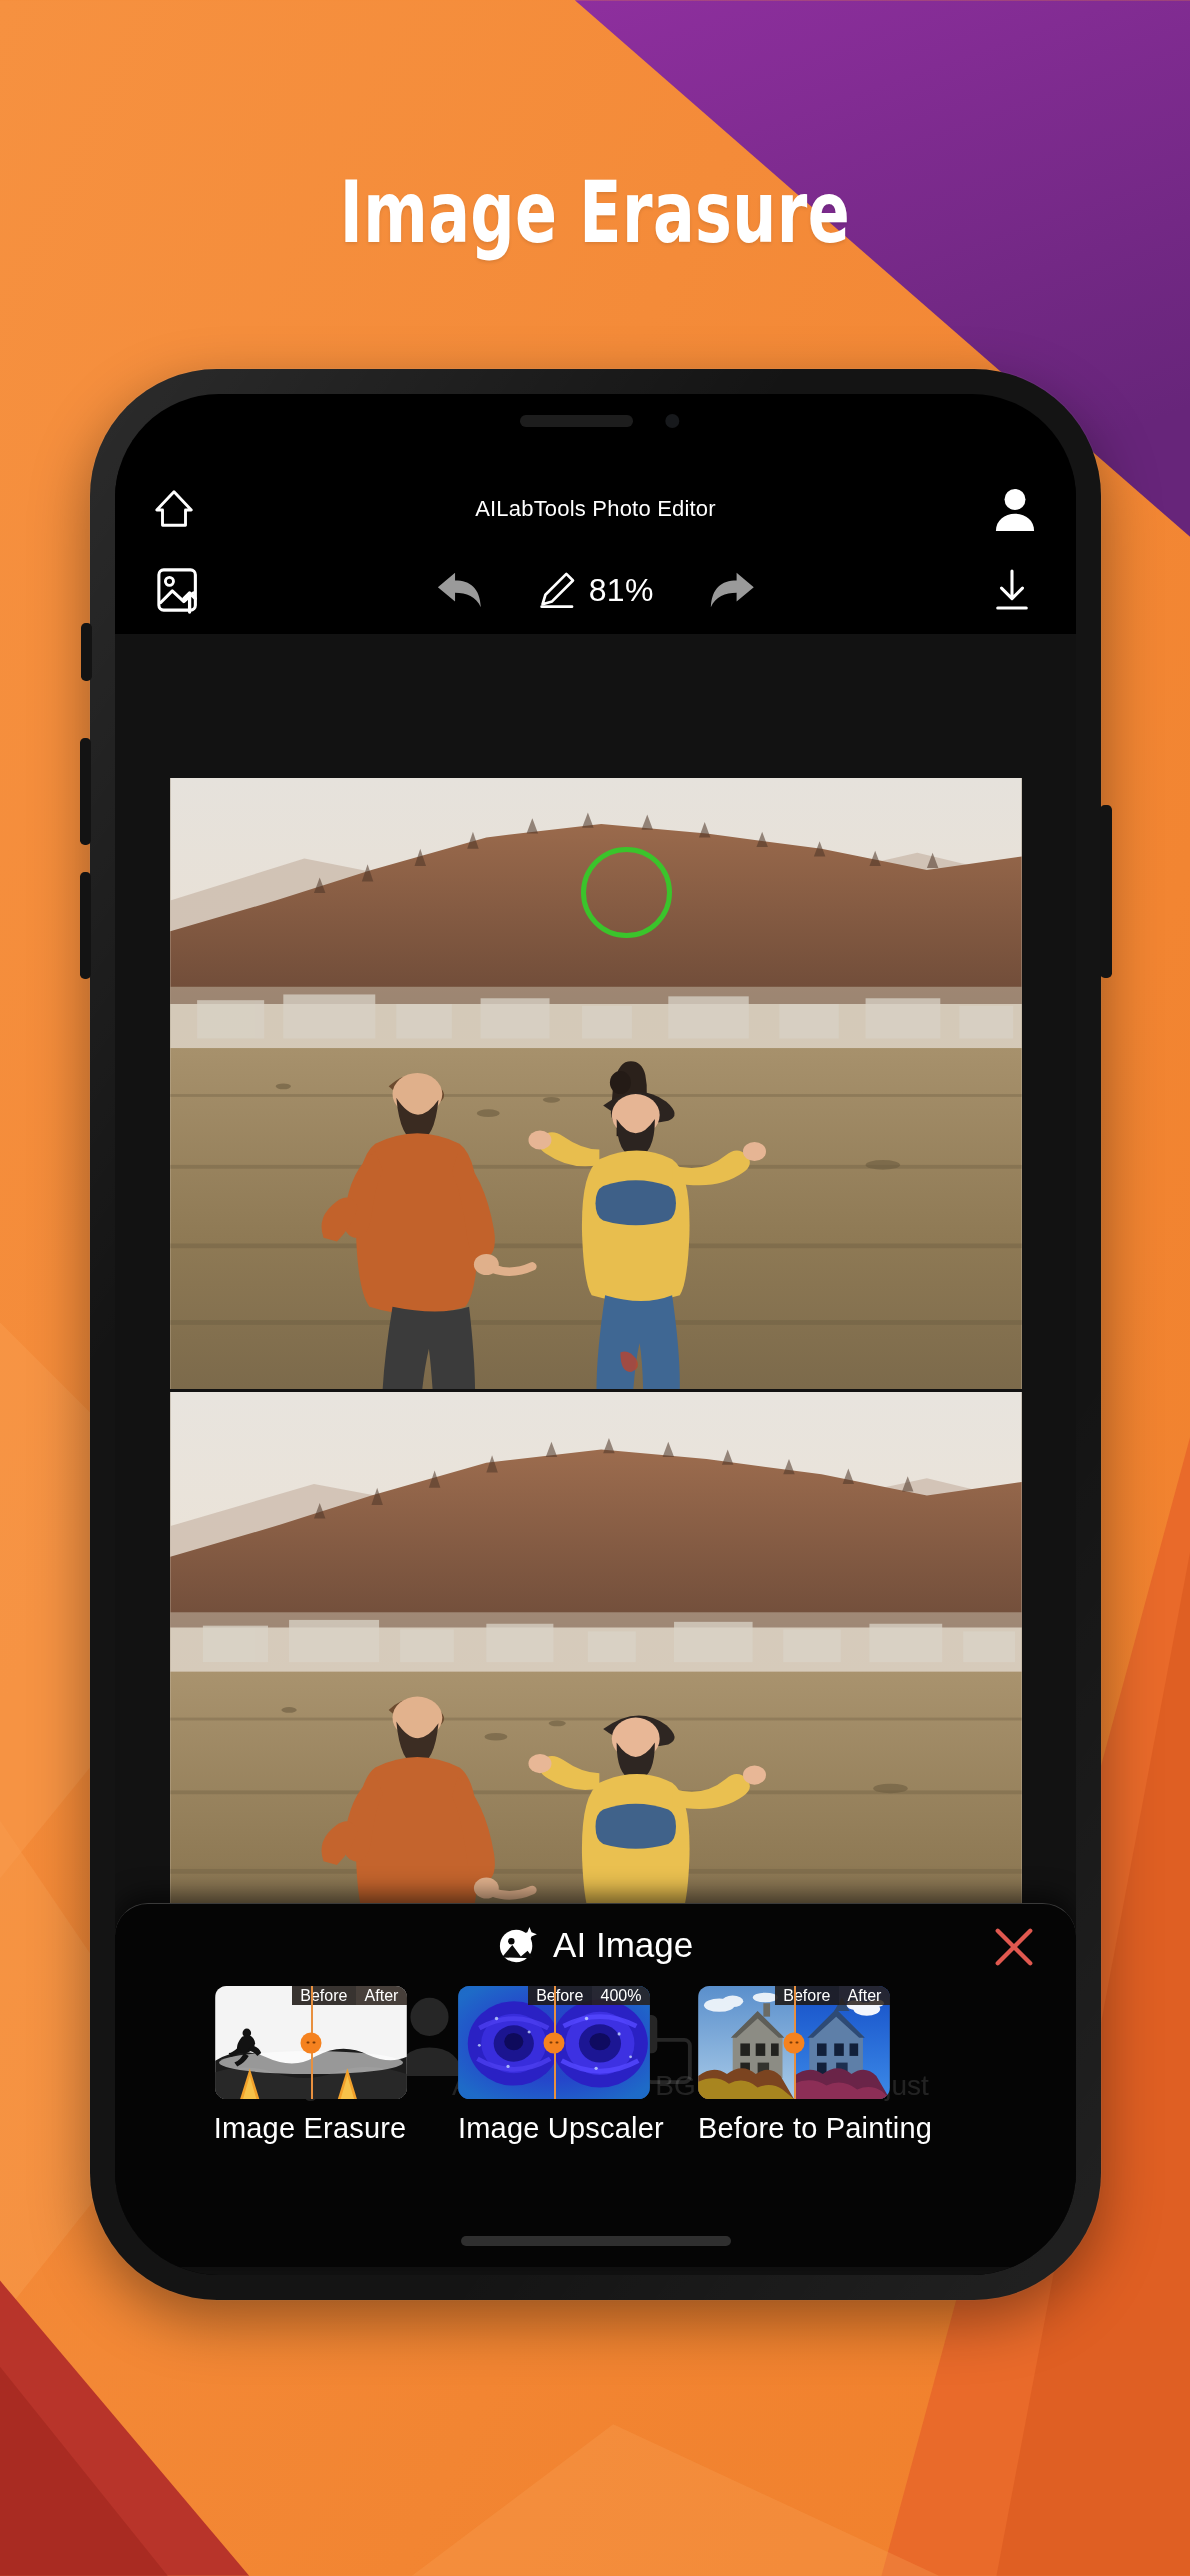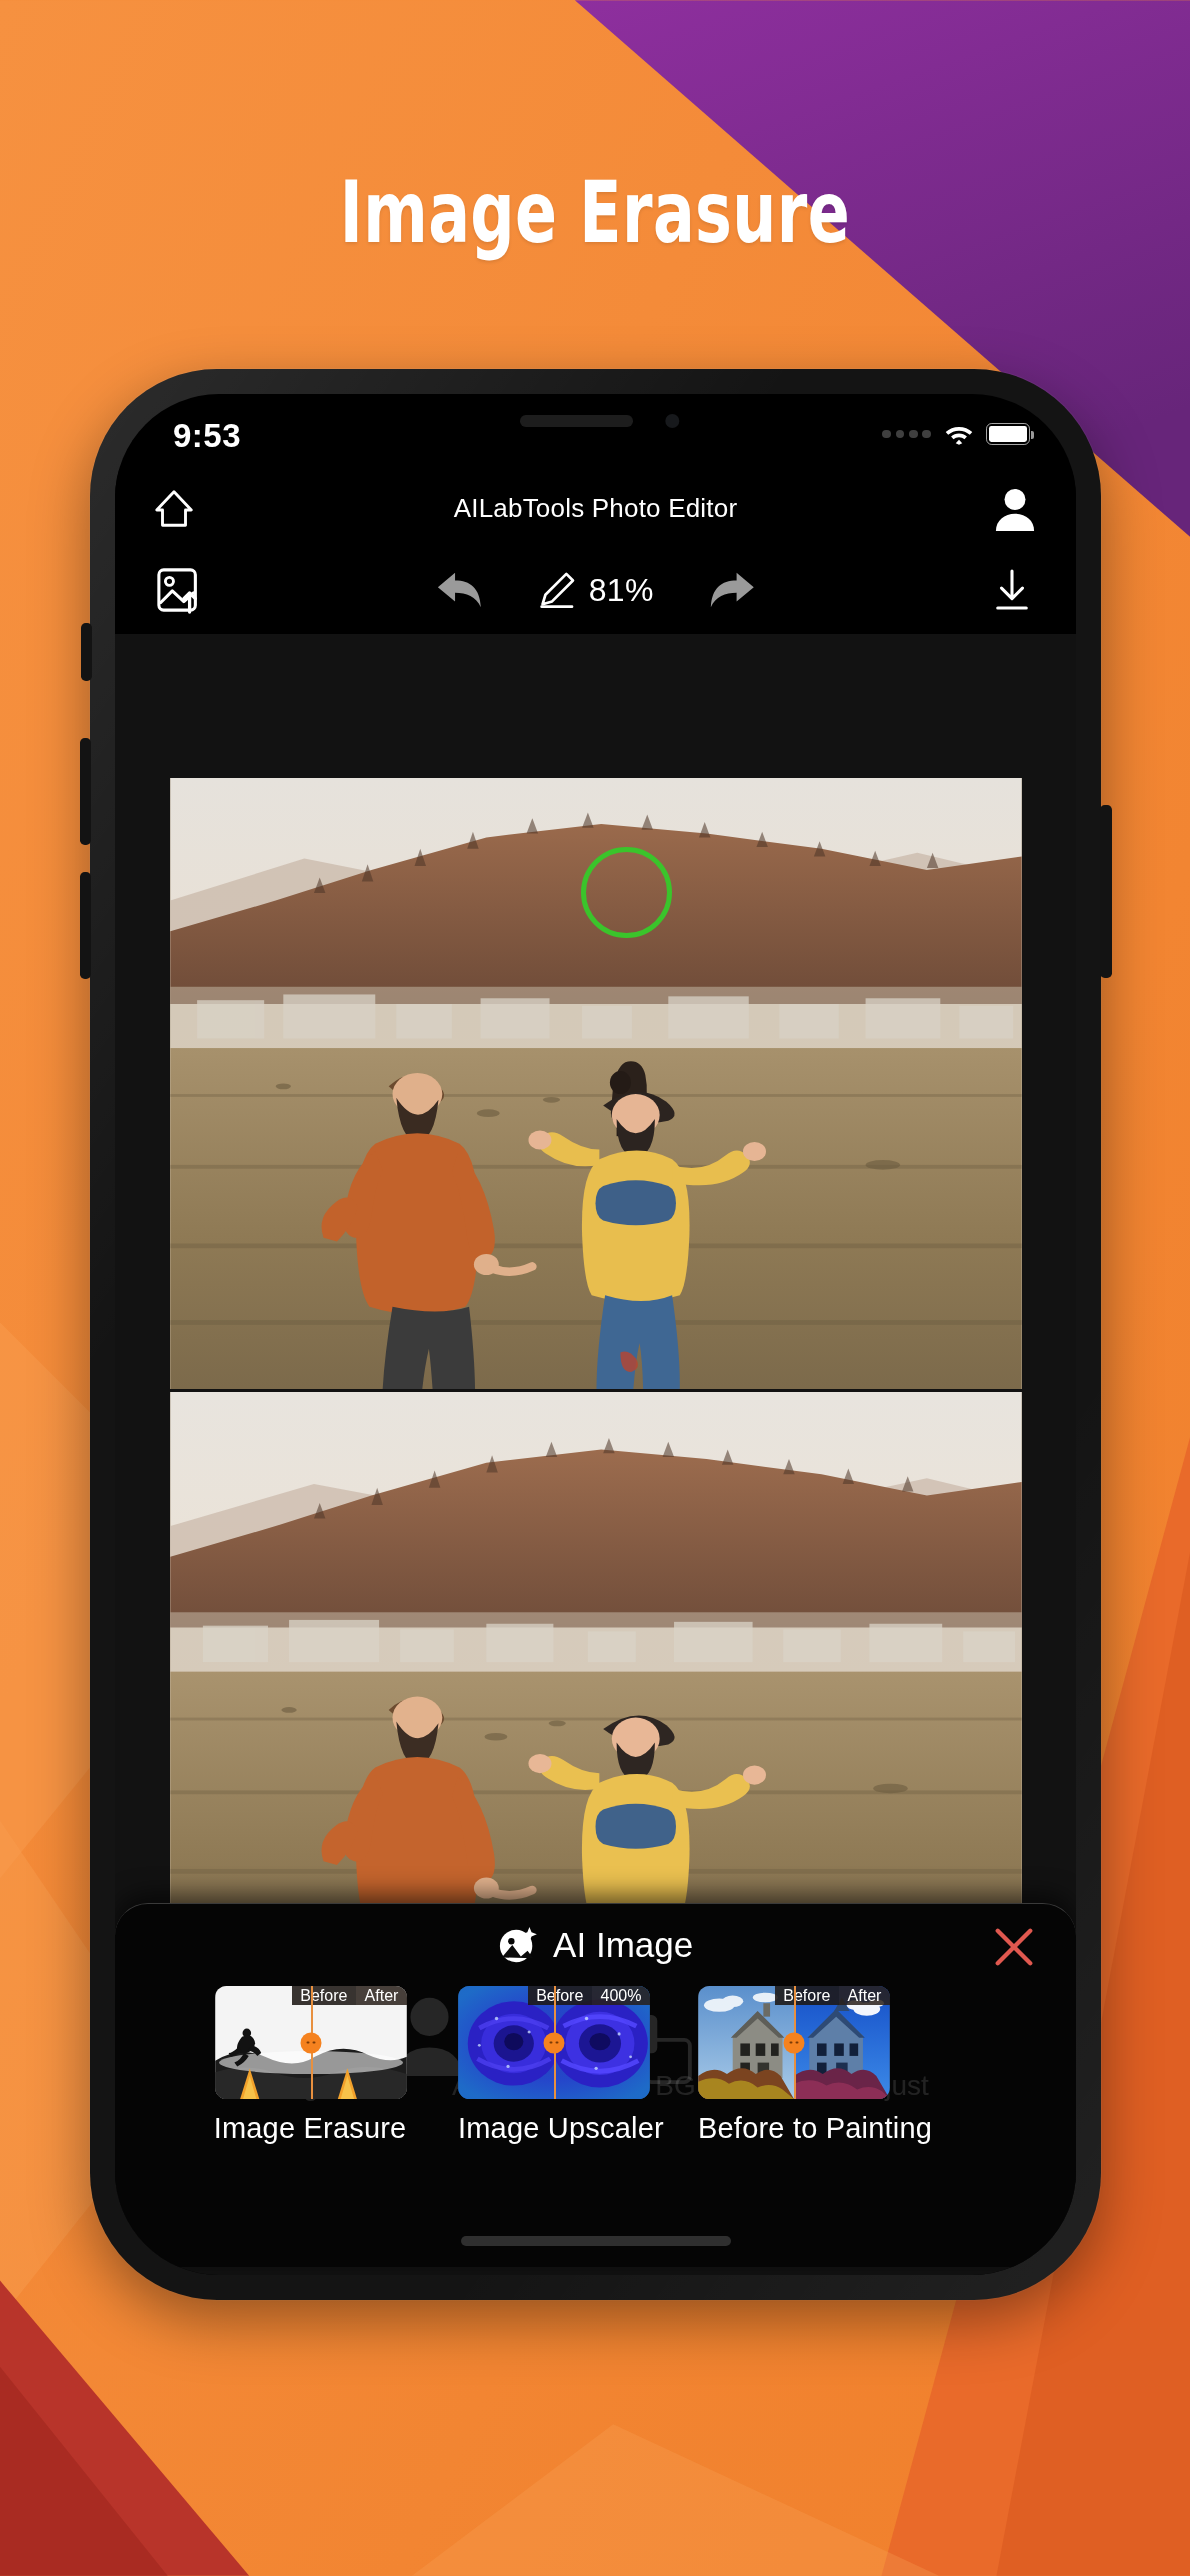--- a/index.html
+++ b/index.html
@@ -101,21 +101,21 @@
   }
 
   
   .navbar {
     position:absolute; top:75px; left:0; width:961px; height:79px;
     display:flex; align-items:center; z-index:30; background:#000;
   }
   .nav-home { position:absolute; left:36px; top:50%; transform:translateY(-50%); width:46px; height:46px; }
   .nav-title {
     position:absolute; left:0; width:961px; text-align:center;
-    font-size:26px; color:#fff; letter-spacing:0.2px;
+    font-size:22px; color:#fff; letter-spacing:0.2px;
   }
   .nav-user { position:absolute; right:40px; top:50%; transform:translateY(-50%); width:42px; height:44px; }
 
   
   .toolbar {
     position:absolute; top:153px; left:0; width:961px; height:86px;
     z-index:30; background:#000;
   }
   .tb-upload { position:absolute; left:40px; top:50%; transform:translateY(-50%); width:50px; height:48px; }
   .tb-center {
@@ -264,39 +264,20 @@
   <div class="btn-side btn-voldn"></div>
   <div class="btn-side btn-power"></div>
 
   <div class="screen">
 
     <div class="notch">
       <div class="speaker"></div>
       <div class="camera"></div>
     </div>
 
-    <div class="statusbar">
-      <div class="sb-time">9:53</div>
-      <div class="sb-right">
-        <div class="sb-dots">
-          <i></i>
-            <i></i>
-            <i></i>
-            <i></i>
-        </div>
-        <svg class="sb-wifi" viewBox="0 0 31 23">
-          <path d="M15.5 4.2c5.4 0 10.3 2 13.9 5.3l-2.6 2.9C23.8 9.6 19.8 8 15.5 8S7.2 9.6 4.2 12.4L1.6 9.5C5.2 6.2 10.1 4.2 15.5 4.2z" fill="#fff"></path>
-          <path d="M15.5 11c3.2 0 6.1 1.2 8.3 3.1l-2.6 2.9c-1.5-1.3-3.5-2.1-5.7-2.1s-4.2.8-5.7 2.1l-2.6-2.9C9.4 12.2 12.3 11 15.5 11z" fill="#fff"></path>
-          <path d="M15.5 17.4l3.4 3.8-3.4 1.5-3.4-1.5z" fill="#fff"></path>
-        </svg>
-        <div class="sb-batt">
-            <span></span>
-          </div>
-      </div>
-    </div>
 
     <div class="navbar">
       <svg class="nav-home" viewBox="0 0 48 48">
         <path d="M24 6 L42 25 L36 25 L36 41 L12 41 L12 25 L6 25 Z" fill="none" stroke="#fff" stroke-width="3" stroke-linejoin="round"></path>
       </svg>
       <div class="nav-title">AILabTools Photo Editor</div>
       <svg class="nav-user" viewBox="0 0 44 46">
         <circle cx="22" cy="13" r="11" fill="#fff"></circle>
         <path d="M2 46c0-11 9-18 20-18s20 7 20 18z" fill="#fff"></path>
       </svg>

